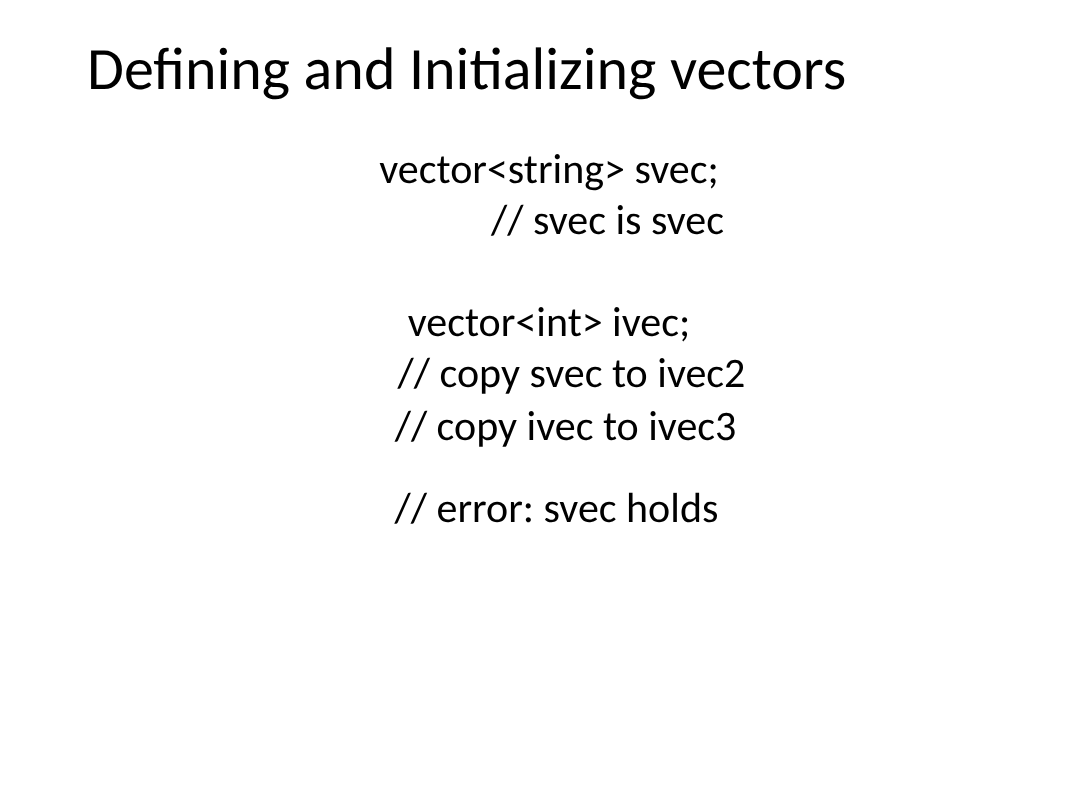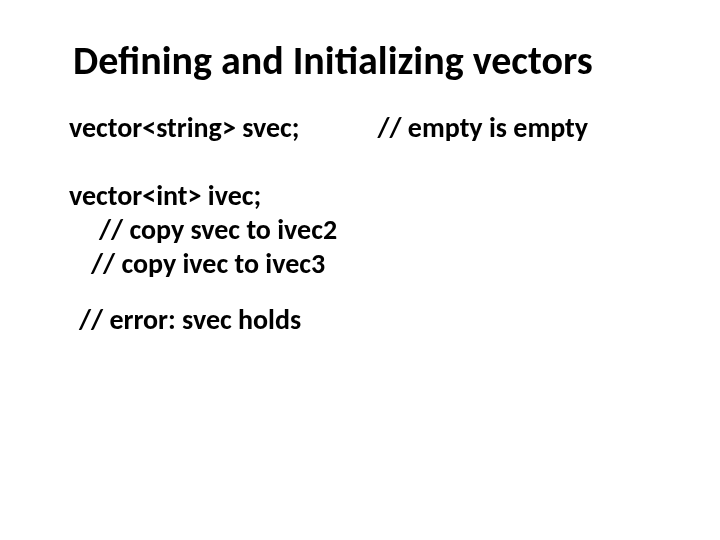--- a/index.html
+++ b/index.html
@@ -8,38 +8,38 @@
     width: 720px;
     height: 540px;
     background: #fff;
     font-family: Calibri, "Segoe UI", Arial, sans-serif;
     color: #000;
   }
   .slide {
     box-sizing: border-box;
     width: 720px;
     height: 540px;
-    padding: 17px;
+    padding: 2px;
     position: relative;
-    font-weight: bold;
   }
   .title {
     font-size: 40px;
     line-height: 1.1;
     padding: 22px 30px 0 56px;
     letter-spacing: 0px;
   }
   .body {
     padding: 28px 40px 0 52px;
     font-size: 28px;
     line-height: 1.22;
   }
   .row {
     display: flex;
     align-items: center;
+    flex-direction: column;
   }
   .left {
     flex: 0 0 auto;
     white-space: pre;
   }
   .right {
     white-space: pre;
   }
   .gap {
     height: 34px;
@@ -49,21 +49,21 @@
 <body>
 
 <div class="slide">
 
   <div class="title">Defining and Initializing vectors</div>
 
   <div class="body">
 
     <div class="row">
       <span class="left">vector&lt;string&gt; svec;</span>
-      <span class="right" style="padding-left:78px;">// empty is empty</span>
+      <span class="right" style="padding-left:78px;">// svec is svec</span>
     </div>
 
     <div class="gap"></div>
 
     <div class="row">
       <span class="left">vector&lt;int&gt; ivec;</span>
     </div>
 
     <div class="row">
       <span class="right" style="padding-left:30px;">// copy svec to ivec2</span>

